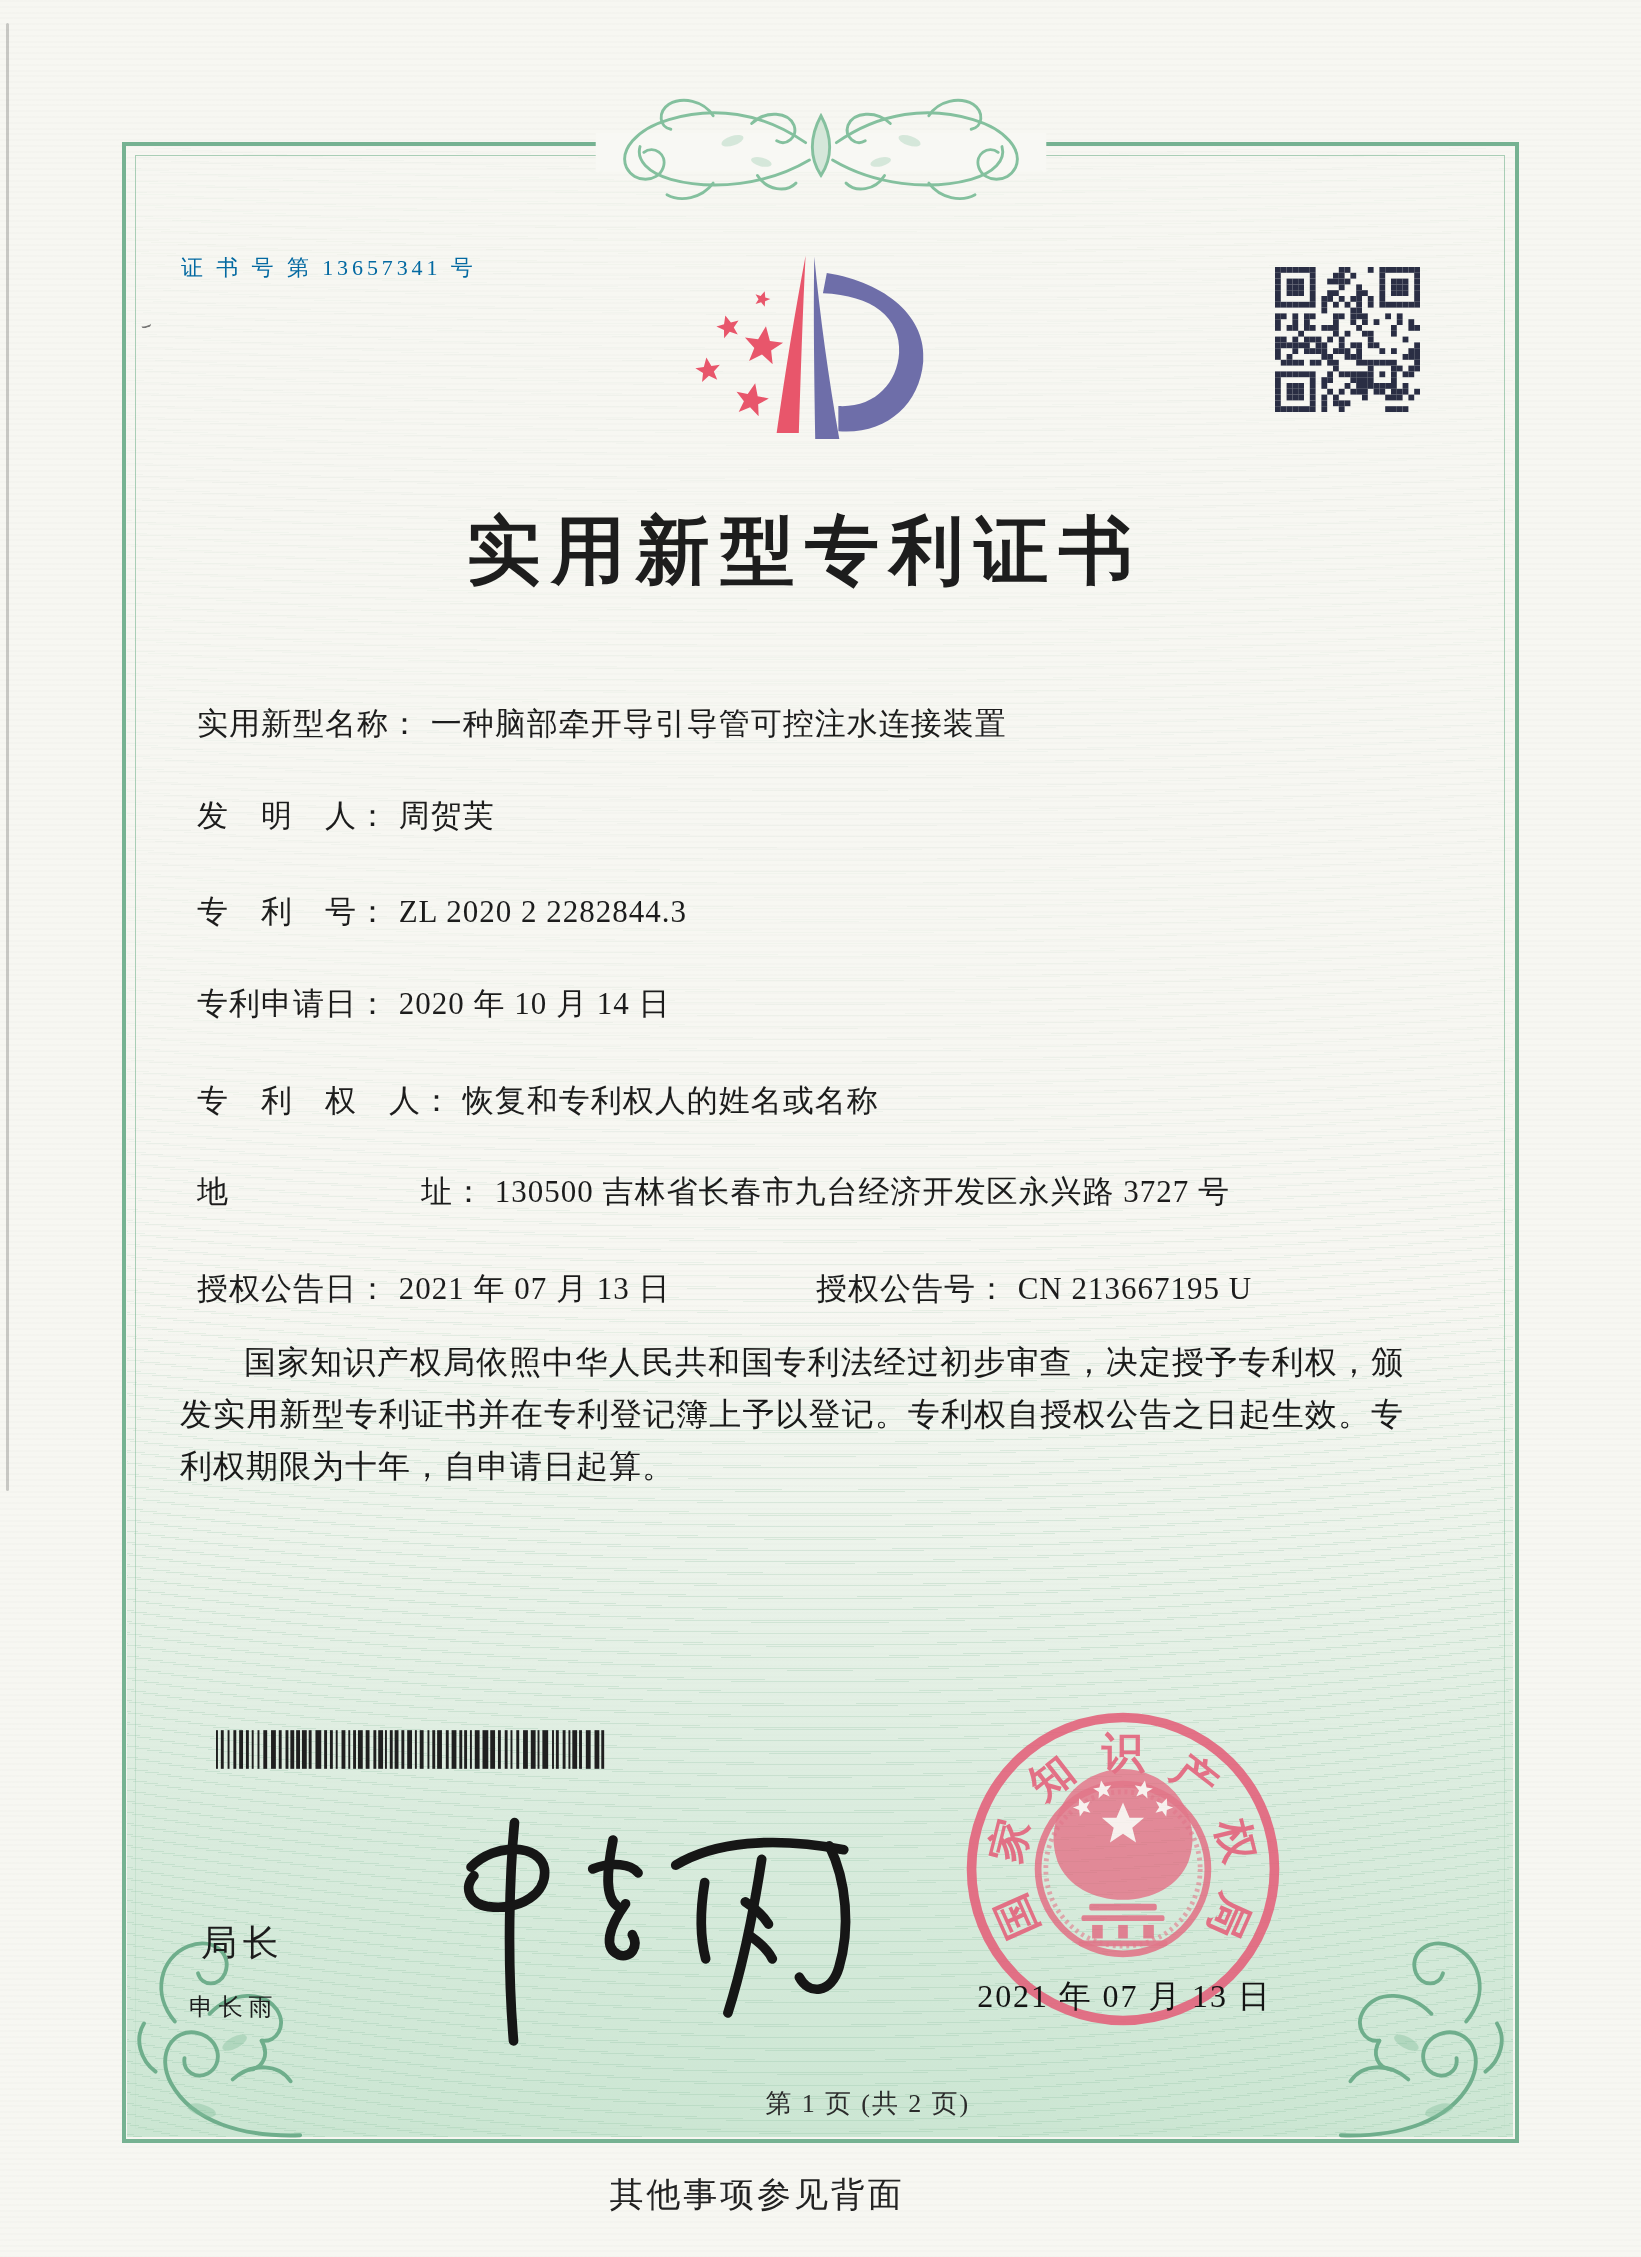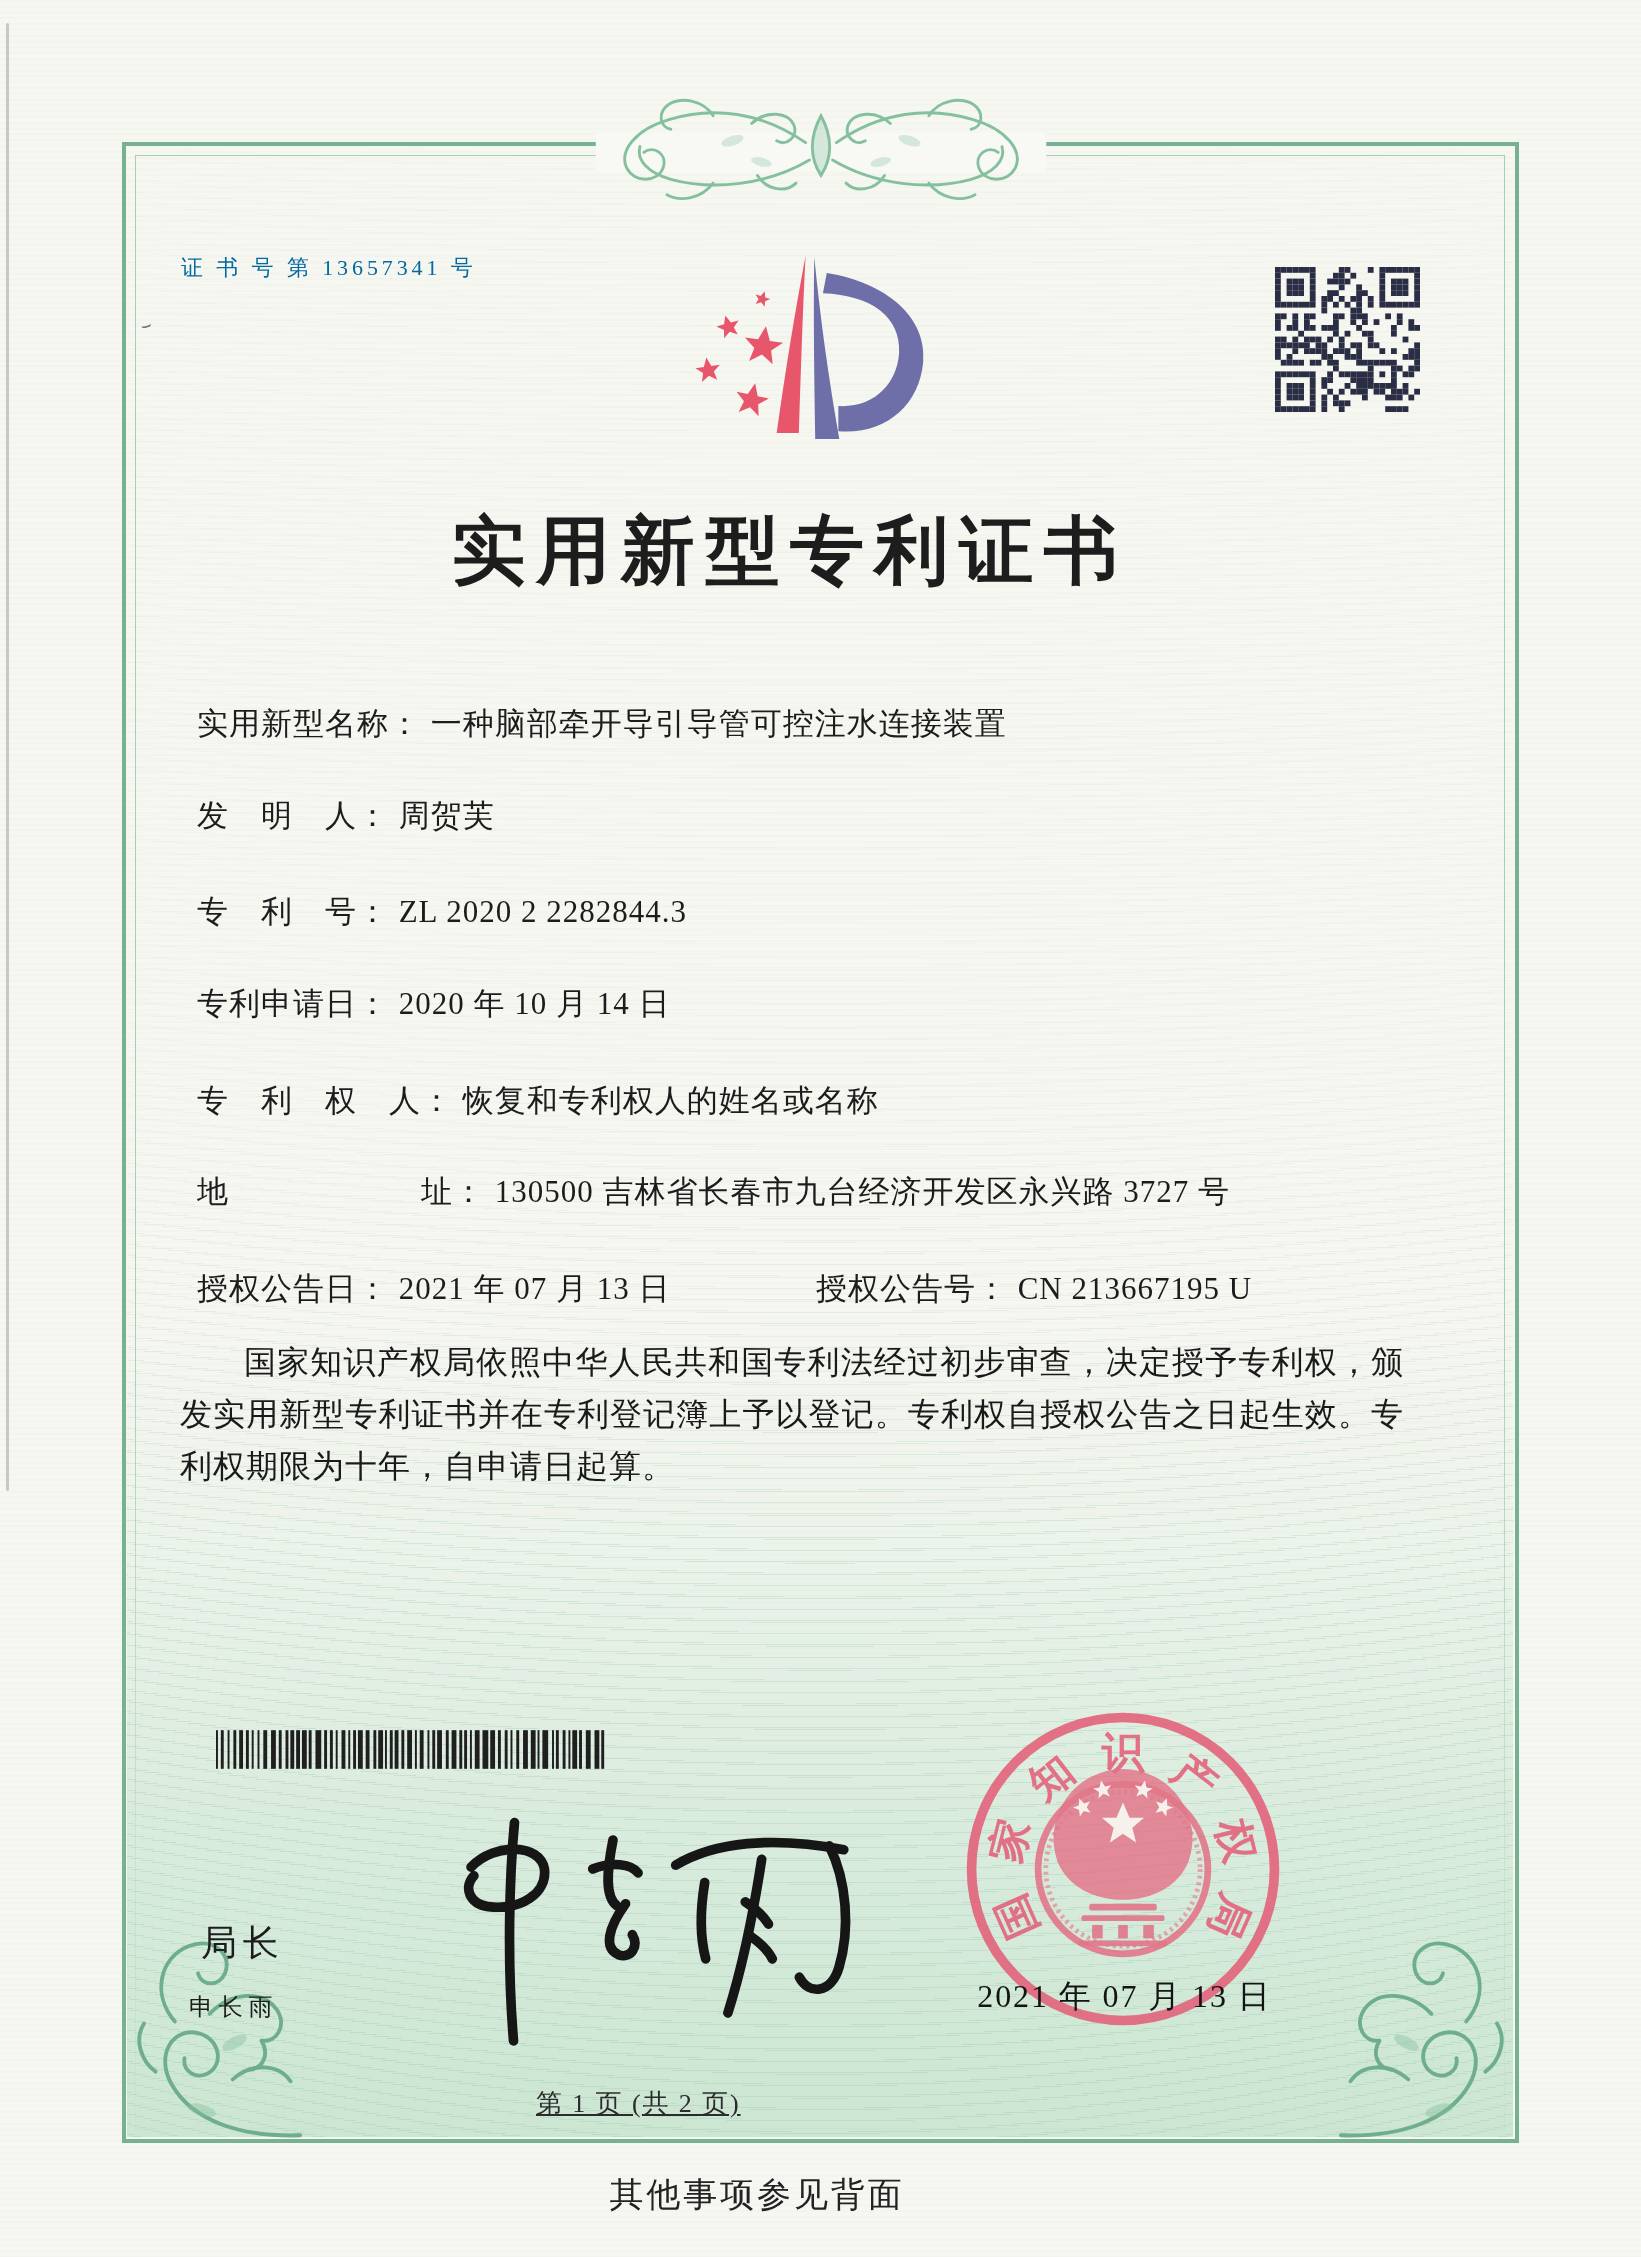--- a/index.html
+++ b/index.html
@@ -46,40 +46,40 @@
     background:repeating-radial-gradient(2510px 406px at 50% 132%,
       rgba(120,180,145,0.20) 0 1.5px, rgba(255,255,255,0) 1.5px 13.5px);
     -webkit-mask-image:linear-gradient(180deg, rgba(0,0,0,0.18) 0%, rgba(0,0,0,0.25) 45%, #000 72%, #000 100%);
     mask-image:linear-gradient(180deg, rgba(0,0,0,0.18) 0%, rgba(0,0,0,0.25) 45%, #000 72%, #000 100%);
   }
   .cert-no{left:181px; top:253px; font-size:22px; letter-spacing:3.9px; color:#0369a1;}
   .artifact{left:141px; top:322px; width:9.7px; height:5.8px; border-bottom:2.9px solid #4c4c4c; border-radius:60%; transform:rotate(-14deg); opacity:.75;}
   .logo{left:686px; top:244px; width:243px; height:249px;}
   .qr{left:1275px; top:267px; width:145px; height:145px;}
   .title{
-    left:56px; top:502px; width:1468px; text-align:center;
+    left:71px; top:502px; width:1468px; text-align:center;
     font-size:74px; font-weight:700; letter-spacing:10.6px; color:#1d1d1d;
   }
   .fields{left:197px; top:703px; width:1226px; font-size:31px; color:#1c1c1c;}
   .frow{position:absolute; left:0; white-space:nowrap;}
   .frow .flabel{letter-spacing:1px;}
   .frow .fval{margin-left:9.7px; letter-spacing:1px;margin-top:47px;}
   .frow2{position:absolute; left:619px; top:0; white-space:nowrap;}
   .body-text{
     left:180px; top:1336px; width:1224px;
     font-size:32px; line-height:52px; text-align:justify; color:#1a1a1a; letter-spacing:1px;
   }
   .body-text p{text-indent:2em;}
   .barcode{left:216px; top:1730px; width:393px; height:39px;}
   .signer-pos{left:189px; top:1919px; font-size:36px; letter-spacing:5.8px;margin-left:12px;}
   .signer-name{left:189px; top:1991px; font-size:24px; letter-spacing:5.8px;}
   .signature{left:413px; top:1813px; width:483px; height:253px;}
   .seal{left:959px; top:1705px; width:328px; height:328px;}
   .seal-date{left:970px; top:1975px; width:309px; text-align:center; font-size:32px; letter-spacing:1.9px; color:#141414;}
-  .page-indicator{left:536px; top:2086px; width:434px; text-align:left; font-size:26px; letter-spacing:1.9px; color:#2b2b2b;text-decoration:underline;}
+  .page-indicator{left:536px; top:2086px; width:434px; text-align:right; font-size:26px; letter-spacing:1.9px; color:#2b2b2b;}
   .back-note{left:564px; top:2172px; width:386px; text-align:center; font-size:34px; letter-spacing:2.9px; color:#222;}
   .orn-top{left:568px; top:83px; width:506px; height:129px;}
   .orn-bl{left:117px; top:1898px; width:189px; height:247px;}
   .orn-br{left:1335px; top:1898px; width:189px; height:247px; transform:scaleX(-1);}
   svg text.ring{font-family:"Liberation Serif","DejaVu Serif",serif; font-weight:bold;}
 </style>
 </head>
 <body>
 
 <div class="abs paper-texture"></div>

